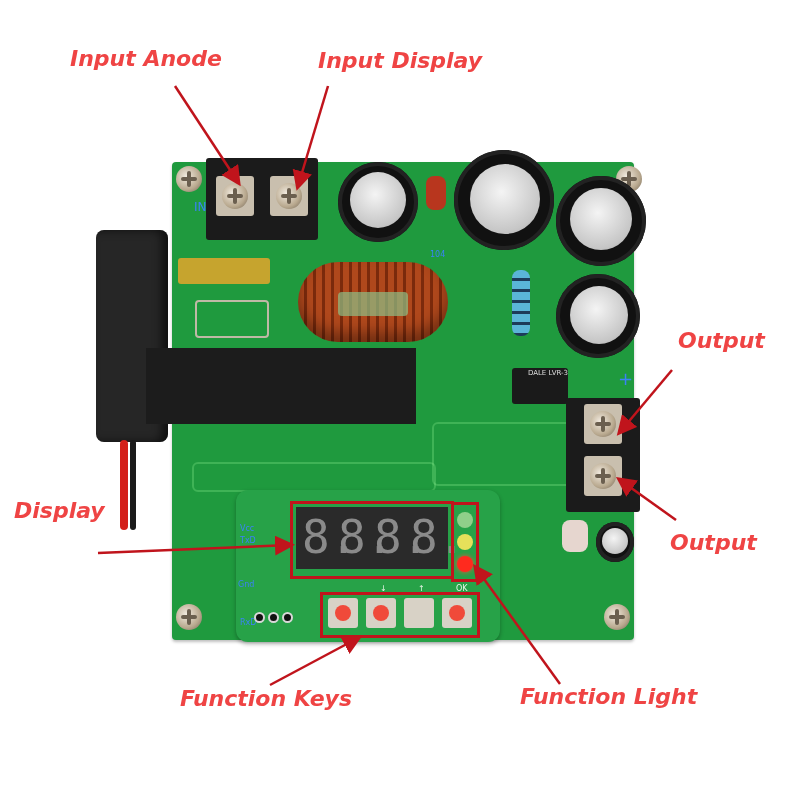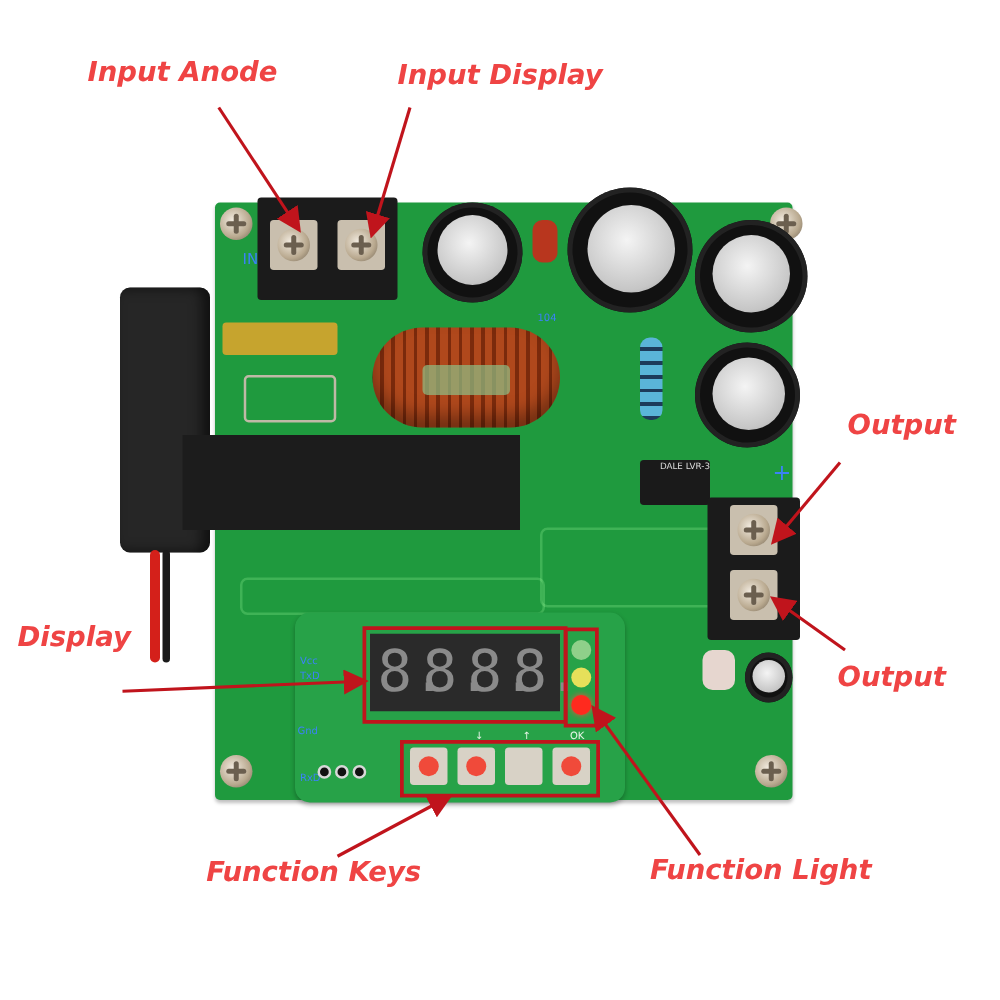--- a/index.html
+++ b/index.html
@@ -44,21 +44,21 @@
 <div class="label" style="left:318px;top:44px;">Input Display</div>
 <div class="label" style="left:678px;top:324px;">
   <div>Output</div>
 </div>
 <div class="label" style="left:670px;top:526px;">
   <div>Output</div>
 </div>
 <div class="label" style="left:14px;top:494px;">
   <div>Display</div>
 </div>
-<div class="label" style="left:165px;top:682px;">Function Keys</div>
+<div class="label" style="left:180px;top:682px;">Function Keys</div>
 <div class="label" style="left:520px;top:680px;">Function Light</div>
 
 <div class="fan"></div>
 <div class="wire" style="left:120px;top:440px;width:8px;height:90px;background:#d4201a;"></div>
 <div class="wire" style="left:130px;top:440px;width:6px;height:90px;background:#1a1a1a;"></div>
 
 <div class="board">
   <div class="trace" style="left:260px;top:260px;width:180px;height:60px;"></div>
   <div class="trace" style="left:20px;top:300px;width:240px;height:26px;"></div>
 </div>

